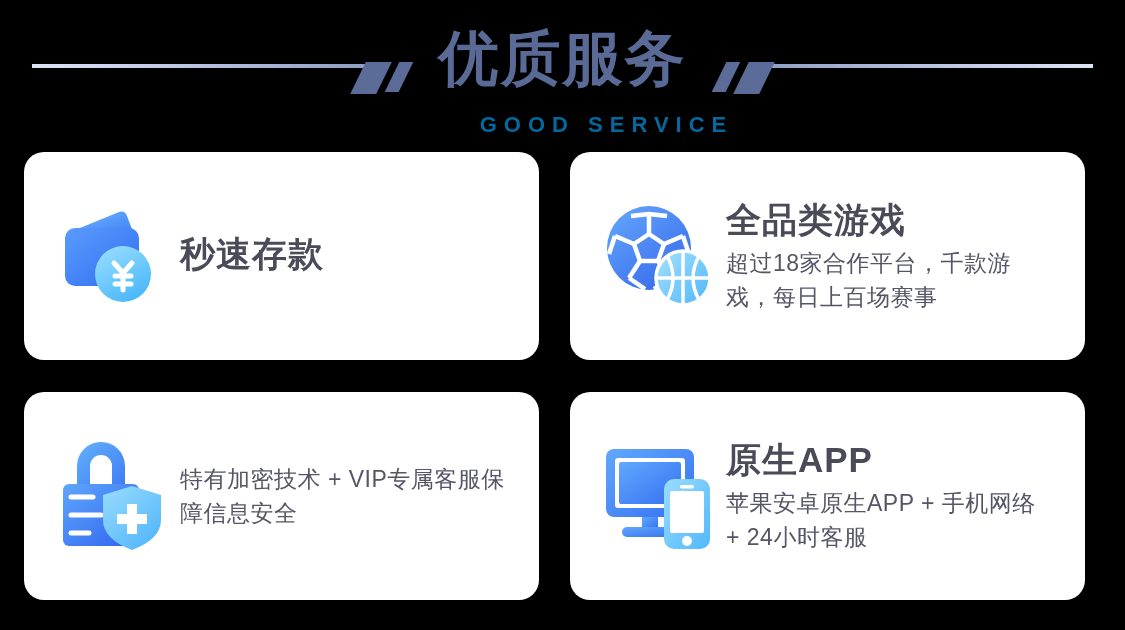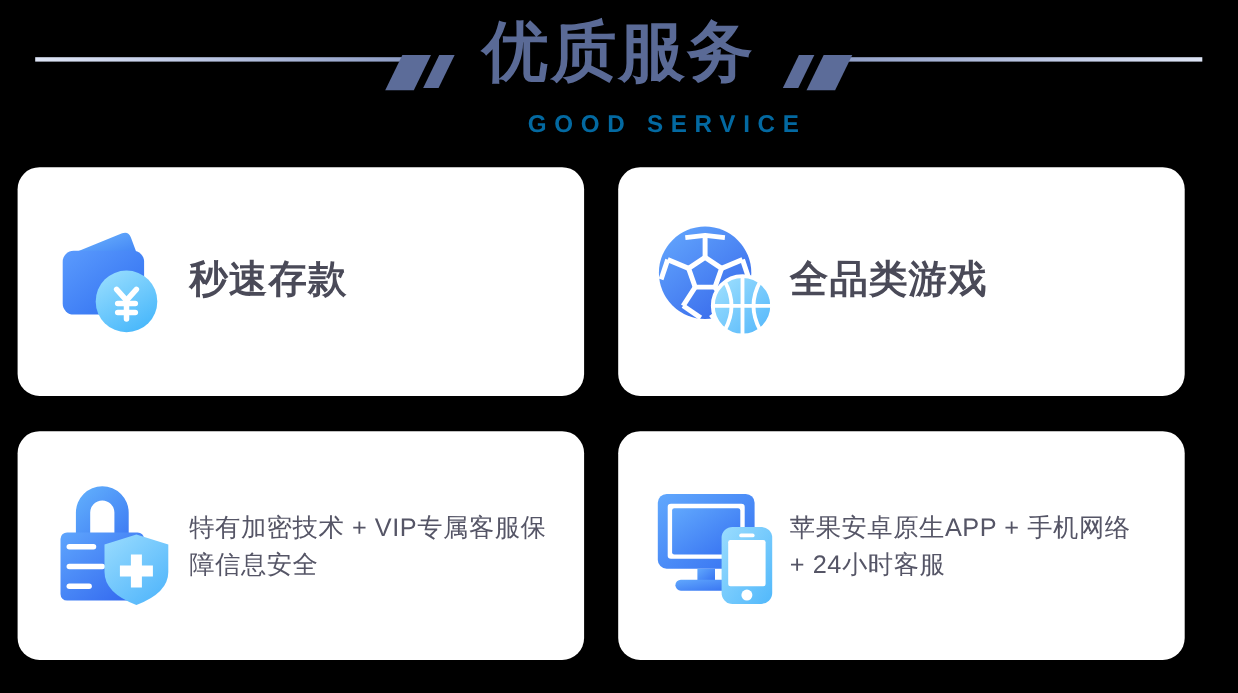--- a/index.html
+++ b/index.html
@@ -3,21 +3,21 @@
 <meta charset="utf-8">
 <style>
   html,body{margin:0;padding:0;}
   body{
     width:1125px;height:630px;background:#000;overflow:hidden;
     font-family:"Liberation Sans","DejaVu Sans",sans-serif;
   }
   .page{position:relative;width:1125px;height:630px;}
 
   
-  .header{position:absolute;left:0;top:0;width:1125px;height:140px;}
+  .header{position:absolute;left:0;top:12px;width:1125px;height:140px;}
   .rule{position:absolute;top:52px;height:4px;}
   .rule-left{left:32px;width:340px;
     background:linear-gradient(90deg,#dde4f5 0%,#c3cde8 35%,#8d9cc4 100%);}
   .rule-right{right:32px;width:340px;
     background:linear-gradient(270deg,#dde4f5 0%,#c3cde8 35%,#8d9cc4 100%);}
   .slant{position:absolute;top:50px;width:26px;height:32px;background:#5c6c99;}
   .slant-l{left:358px;transform:skewX(-26deg);}
   .slant-r{right:358px;transform:skewX(-26deg);}
   .nib{position:absolute;top:50px;width:14px;height:30px;background:#5c6c99;}
   .nib-l{left:392px;transform:skewX(-26deg);}
@@ -30,21 +30,21 @@
   }
   .h-sub{
     position:absolute;left:0;top:96px;width:1125px;text-align:center;
     font-size:22px;font-weight:bold;color:#0369a1;letter-spacing:7px;
     line-height:34px;
     padding-left:44px;
   }
 
   
   .grid{
-    position:absolute;left:16px;top:152px;width:1061px;height:448px;
+    position:absolute;left:24px;top:152px;width:1061px;height:448px;
     display:grid;grid-template-columns:515px 515px;grid-template-rows:208px 208px;
     column-gap:31px;row-gap:32px;
   }
   .card{
     background:#ffffff;border-radius:20px;
     display:flex;align-items:center;box-sizing:border-box;
     padding:0 18px 0 30px;
   }
   .icon-wrap{
     width:118px;min-width:118px;height:120px;
@@ -150,20 +150,21 @@
             <circle cx="82" cy="80" r="27"></circle>
             <path d="M82 53 L82 107"></path>
             <path d="M55 80 L109 80"></path>
             <path d="M66 58 Q78 80 66 102"></path>
             <path d="M98 58 Q86 80 98 102"></path>
           </g>
         </svg>
       </div>
       <div class="txt">
         <div class="c-title">全品类游戏</div>
+        <div class="c-sub">超过18家合作平台，千款游戏，每日上百场赛事</div>
       </div>
     </div>
 
     <div class="card card-wide">
       <div class="icon-wrap">
         <svg width="112" height="116" viewBox="0 0 112 116">
           <defs>
             <linearGradient id="lg1" x1="0" y1="0" x2="1" y2="1">
               <stop offset="0" stop-color="#63b2fd"></stop>
                 <stop offset="1" stop-color="#3f7cf3"></stop>
@@ -211,18 +212,19 @@
           <rect x="17" y="21" width="62" height="42" rx="2" fill="url(#mg1)"></rect>
           <rect x="40" y="76" width="16" height="12" fill="url(#mg1)"></rect>
           <rect x="20" y="86" width="56" height="10" rx="5" fill="url(#mg1)"></rect>
           <rect x="62" y="38" width="46" height="70" rx="10" fill="url(#mg2)"></rect>
           <rect x="68" y="50" width="34" height="42" rx="2" fill="#ffffff"></rect>
           <rect x="78" y="44" width="14" height="3.5" rx="1.75" fill="#ffffff"></rect>
           <circle cx="85" cy="100" r="5" fill="#ffffff"></circle>
         </svg>
       </div>
       <div class="txt">
+        <div class="c-title">原生APP</div>
         <div class="c-sub">苹果安卓原生APP + 手机网络 + 24小时客服</div>
       </div>
     </div>
 
   </div>
 </div>
 
 </body></html>

